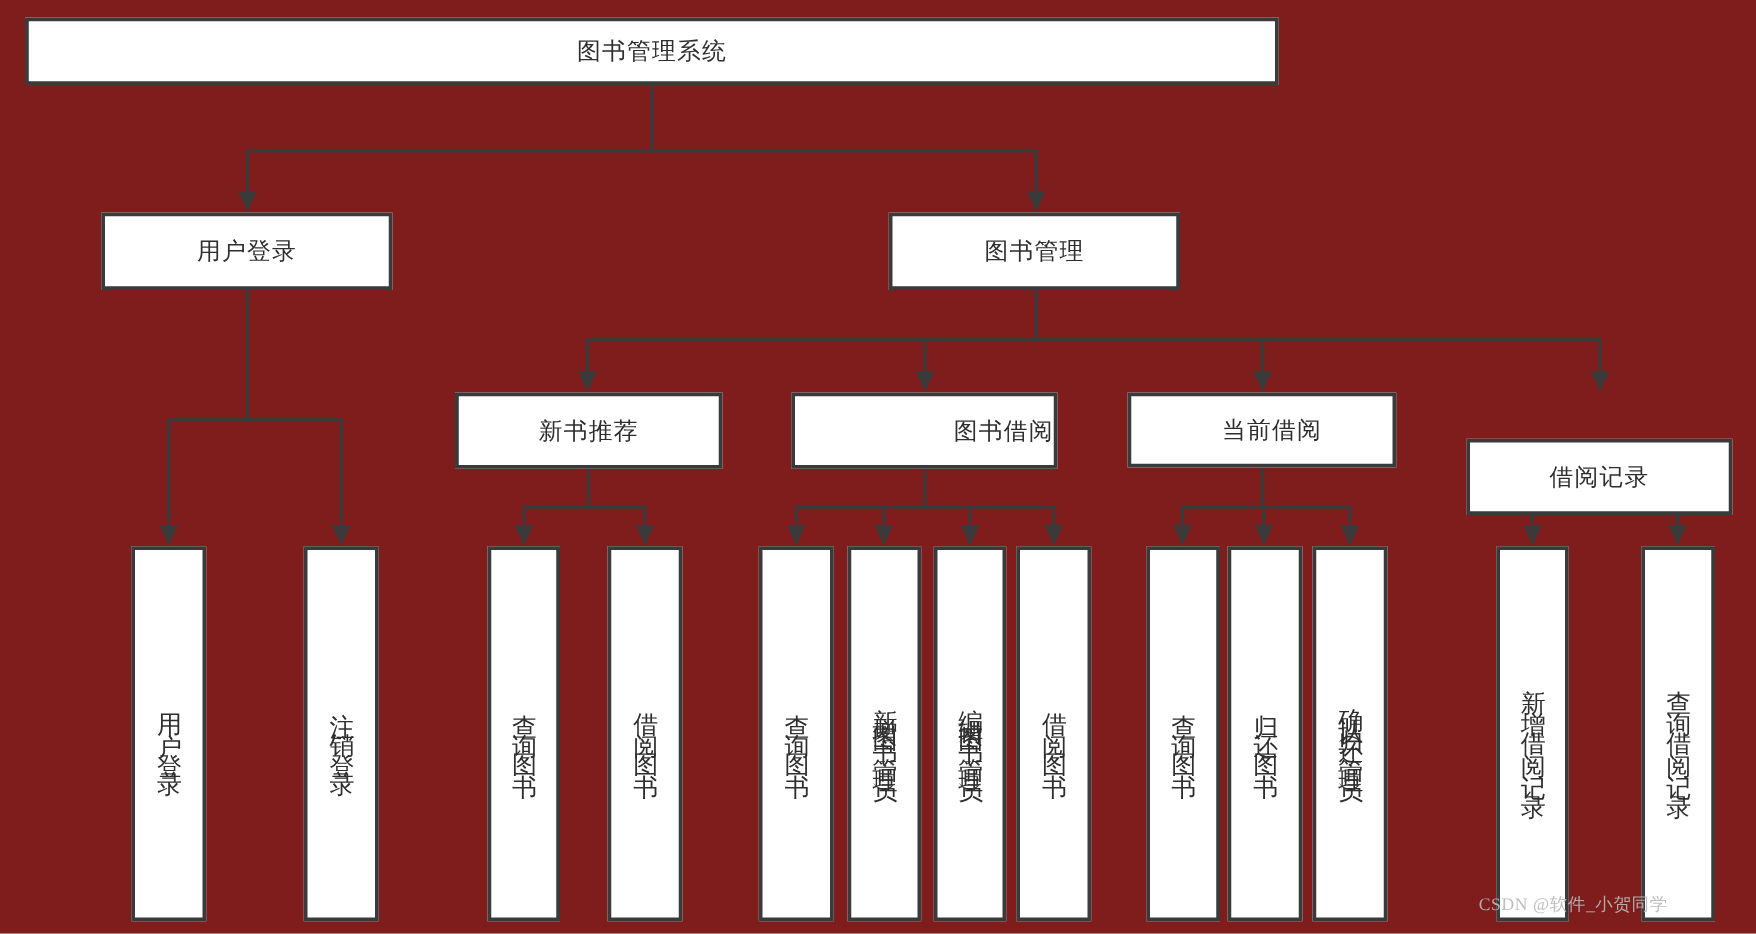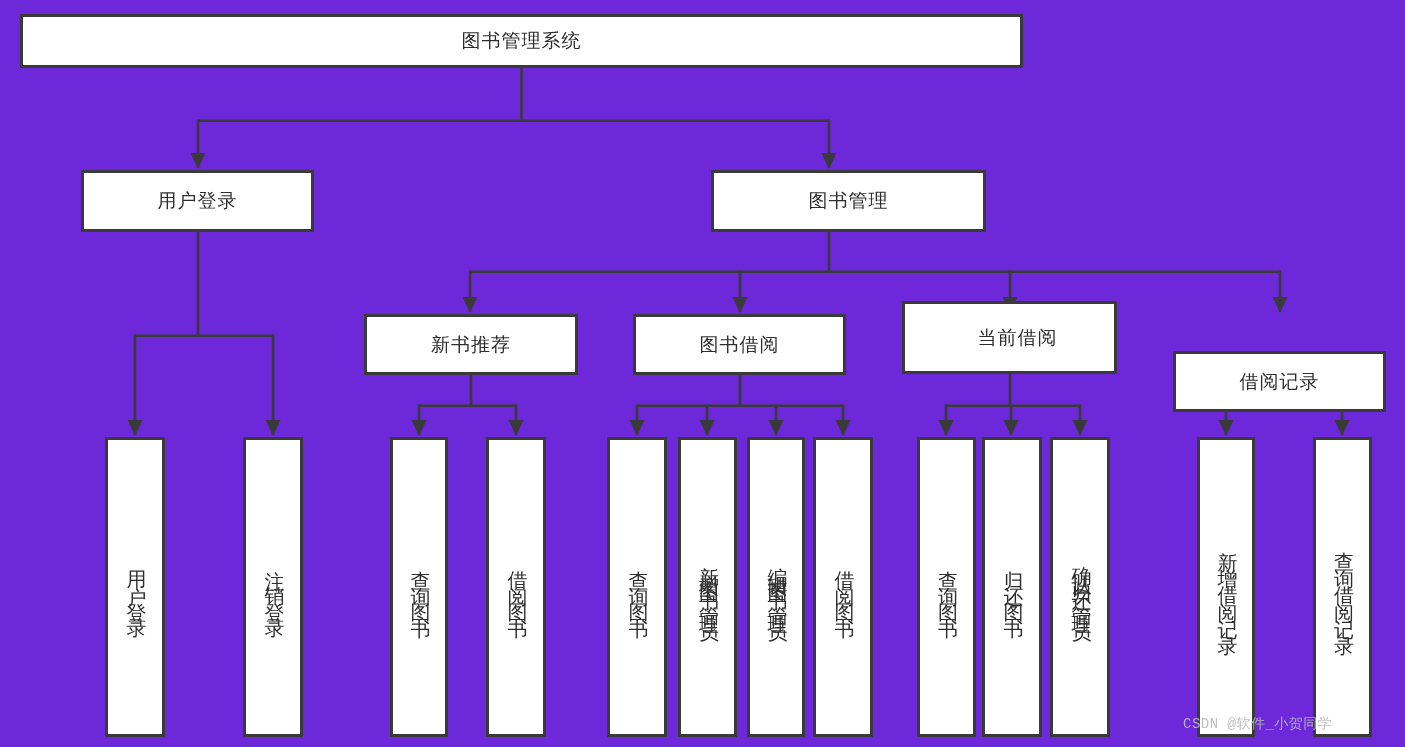--- a/index.html
+++ b/index.html
@@ -1,21 +1,21 @@
 <!DOCTYPE html>
 <html><head>
 <meta charset="utf-8">
 <style>
   html, body { margin: 0; padding: 0; background: #ffffff; }
   #stage {
     position: relative;
     width: 1405px;
     height: 747px;
-    background: #6d28d9;
-    font-family: Liberation Mono, monospace;
+    background: #7f1d1d;
+    font-family: Liberation Serif, serif;
     overflow: hidden;
   }
   #connectors {
     position: absolute;
     left: 0; top: 0;
     width: 1405px; height: 747px;
     pointer-events: none;
   }
   .box {
     position: absolute;
@@ -99,31 +99,31 @@
     <line x1="1342" y1="406.4" x2="1342" y2="435" stroke="#3a3a3a" stroke-width="2.6" marker-end="url(#arrow)"></line>
   </svg>
 
   <div class="box" style="left:20px; top:14px; width:1003px; height:54px;">
     <span class="hlabel">图书管理系统</span>
   </div>
 
   <div class="box" style="left:81px; top:170px; width:233px; height:62px;">
     <span class="hlabel">用户登录</span>
   </div>
-  <div class="box" style="left:711px; top:170px; width:275px; height:62px;">
+  <div class="box" style="left:711px; top:170px; width:233px; height:62px;">
     <span class="hlabel">图书管理</span>
   </div>
 
   <div class="box" style="left:364px; top:314px; width:214px; height:61px;">
     <span class="hlabel">新书推荐</span>
   </div>
-  <div class="box" style="left:633px; top:314px; width:213px; height:61px;">
+  <div class="box" style="left:633px; top:314px; width:213px; height:61px;justify-content:flex-end;">
     <span class="hlabel">图书借阅</span>
   </div>
-  <div class="box" style="left:902px; top:301px; width:215px; height:73px;padding-left:16px;">
+  <div class="box" style="left:902px; top:314px; width:215px; height:60px;padding-left:16px;">
     <span class="hlabel">当前借阅</span>
   </div>
   <div class="box" style="left:1173px; top:314px; width:213px; height:61px;margin-top:37px;">
     <span class="hlabel">借阅记录</span>
   </div>
 
   <div class="box vbox" style="left:105px; top:437px; width:60px; height:300px;">
     <span class="vlabel ls-short">用户登录</span>
   </div>
   <div class="box vbox" style="left:243px; top:437px; width:60px; height:300px;">

